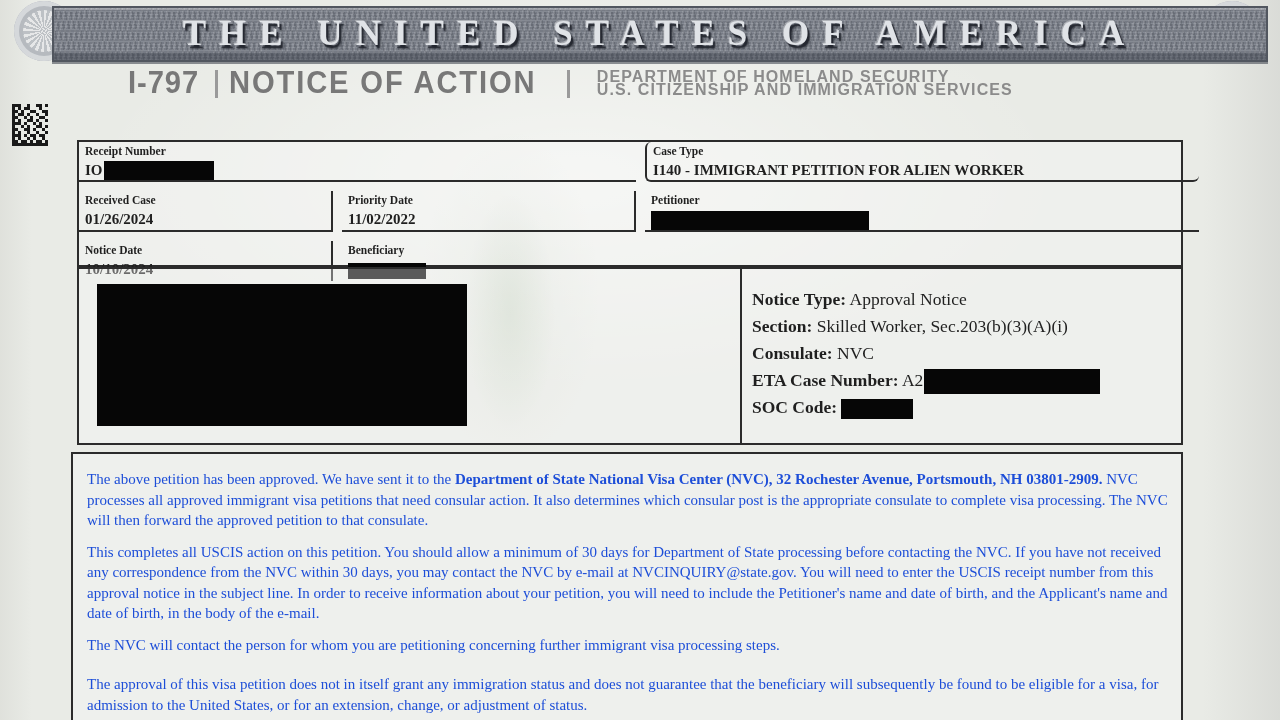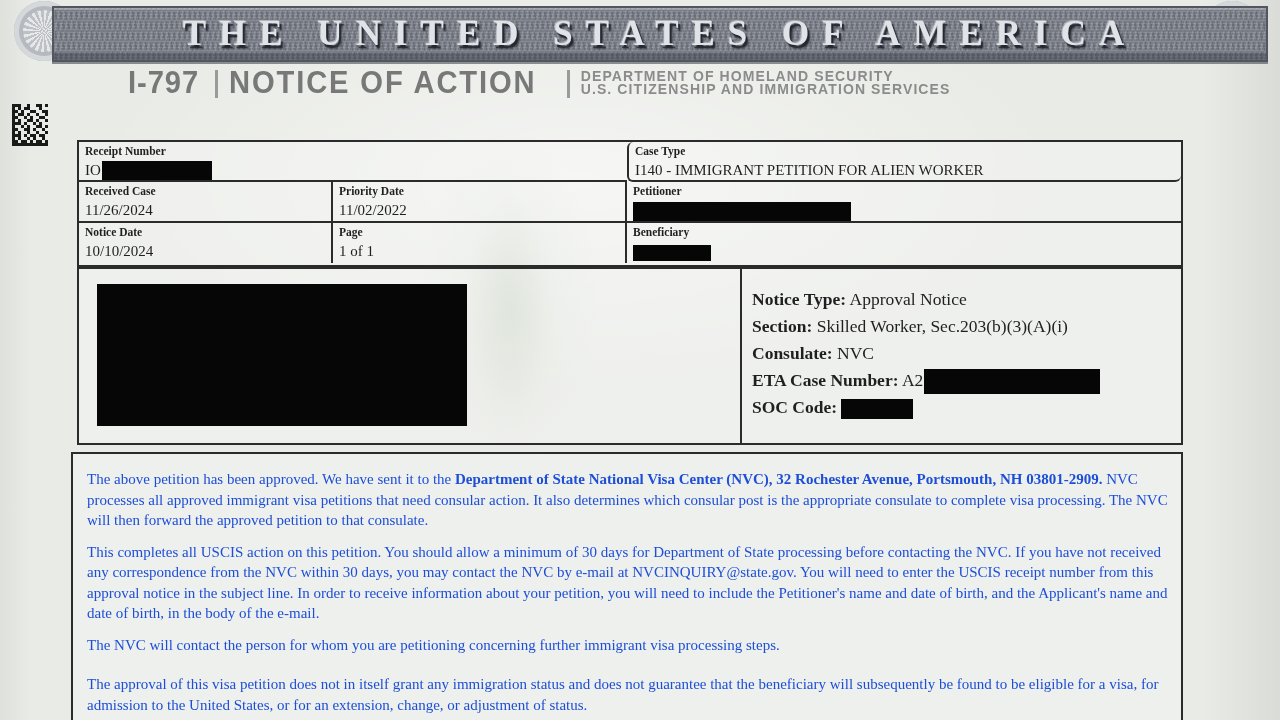--- a/index.html
+++ b/index.html
@@ -52,30 +52,30 @@
   .header-row{
     position:absolute;left:128px;top:66px;display:flex;align-items:flex-start;gap:11px;
     font-family:"Liberation Sans",sans-serif;color:#787878;
   }
   .form-number,.header-title{
     font-weight:bold;font-size:31px;line-height:34px;letter-spacing:1px;
     transform:scaleX(.94);transform-origin:left top;white-space:nowrap;
   }
   .header-title{letter-spacing:2px;}
   .hsep{width:3px;height:28px;background:#9a9a9a;margin-top:4px;}
-  .agency{margin-top:4px;font-size:14px;font-weight:bold;letter-spacing:1.1px;line-height:13px;color:#8b8b8b;white-space:nowrap;}
+  .agency{margin-top:4px;font-size:16px;font-weight:bold;letter-spacing:1.1px;line-height:13px;color:#8b8b8b;white-space:nowrap;margin-left:16px;}
   
   .barcode{position:absolute;left:12px;top:103px;width:36px;height:44px;}
   
   .rule{box-sizing:border-box;border:2px solid #2b2b2b;position:absolute;background:rgba(250,250,248,.35);}
   .cell-label{font-weight:bold;font-size:11.5px;line-height:13px;display:block;}
-  .cell-value{font-size:15px;line-height:18px;display:block;margin-top:3px;white-space:nowrap;}
+  .cell-value{font-size:15px;line-height:18px;display:block;margin-top:3px;white-space:nowrap;font-weight:bold;}
   
   .case-table{left:77px;top:140px;width:1106px;height:127px;display:grid;
-    grid-template-columns:254px 294px 554px;grid-template-rows:40px 41px 40px;}
+    grid-template-columns:254px 294px 554px;grid-template-rows:40px 41px 40px;gap:9px;}
   .tcell{box-sizing:border-box;padding:3px 6px 0 6px;overflow:hidden;}
   .b-r{border-right:2px solid #2b2b2b;}
   .b-b{border-bottom:2px solid #2b2b2b;}
   .span2{grid-column:1/3;}
   
   .redact{background:#060606;display:inline-block;vertical-align:middle;}
   
   .mid-section{left:77px;top:267px;width:1106px;height:178px;padding-left:32px;}
   .mid-divider{position:absolute;left:661px;top:0;bottom:0;width:2px;background:#2b2b2b;}
   .address-redact{position:absolute;left:18px;top:15px;width:370px;height:142px;background:#060606;}
@@ -174,38 +174,34 @@
       <span class="cell-label">Receipt Number</span>
       <span class="cell-value"><span>IO</span><span class="redact" style="width:110px;height:21px;margin-left:1px;"></span></span>
     </div>
     <div class="tcell b-b" style="border-left:2px solid #2b2b2b;border-radius:6px;">
       <span class="cell-label">Case Type</span>
       <span class="cell-value">I140 - IMMIGRANT PETITION FOR ALIEN WORKER</span>
     </div>
 
     <div class="tcell b-b b-r">
       <span class="cell-label">Received Case</span>
-      <span class="cell-value">11/26/2024</span>
+      <span class="cell-value">01/26/2024</span>
     </div>
     <div class="tcell b-b b-r">
       <span class="cell-label">Priority Date</span>
       <span class="cell-value">11/02/2022</span>
     </div>
     <div class="tcell b-b">
       <span class="cell-label">Petitioner</span>
       <span class="cell-value"><span class="redact" style="width:218px;height:19px;"></span></span>
     </div>
 
     <div class="tcell b-r">
       <span class="cell-label">Notice Date</span>
       <span class="cell-value">10/10/2024</span>
-    </div>
-    <div class="tcell b-r">
-      <span class="cell-label">Page</span>
-      <span class="cell-value">1 of 1</span>
     </div>
     <div class="tcell">
       <span class="cell-label">Beneficiary</span>
       <span class="cell-value"><span class="redact" style="width:78px;height:16px;"></span></span>
     </div>
   </div>
 
   <div class="rule mid-section">
     <div class="address-redact"></div>
     <div class="mid-divider"></div>

